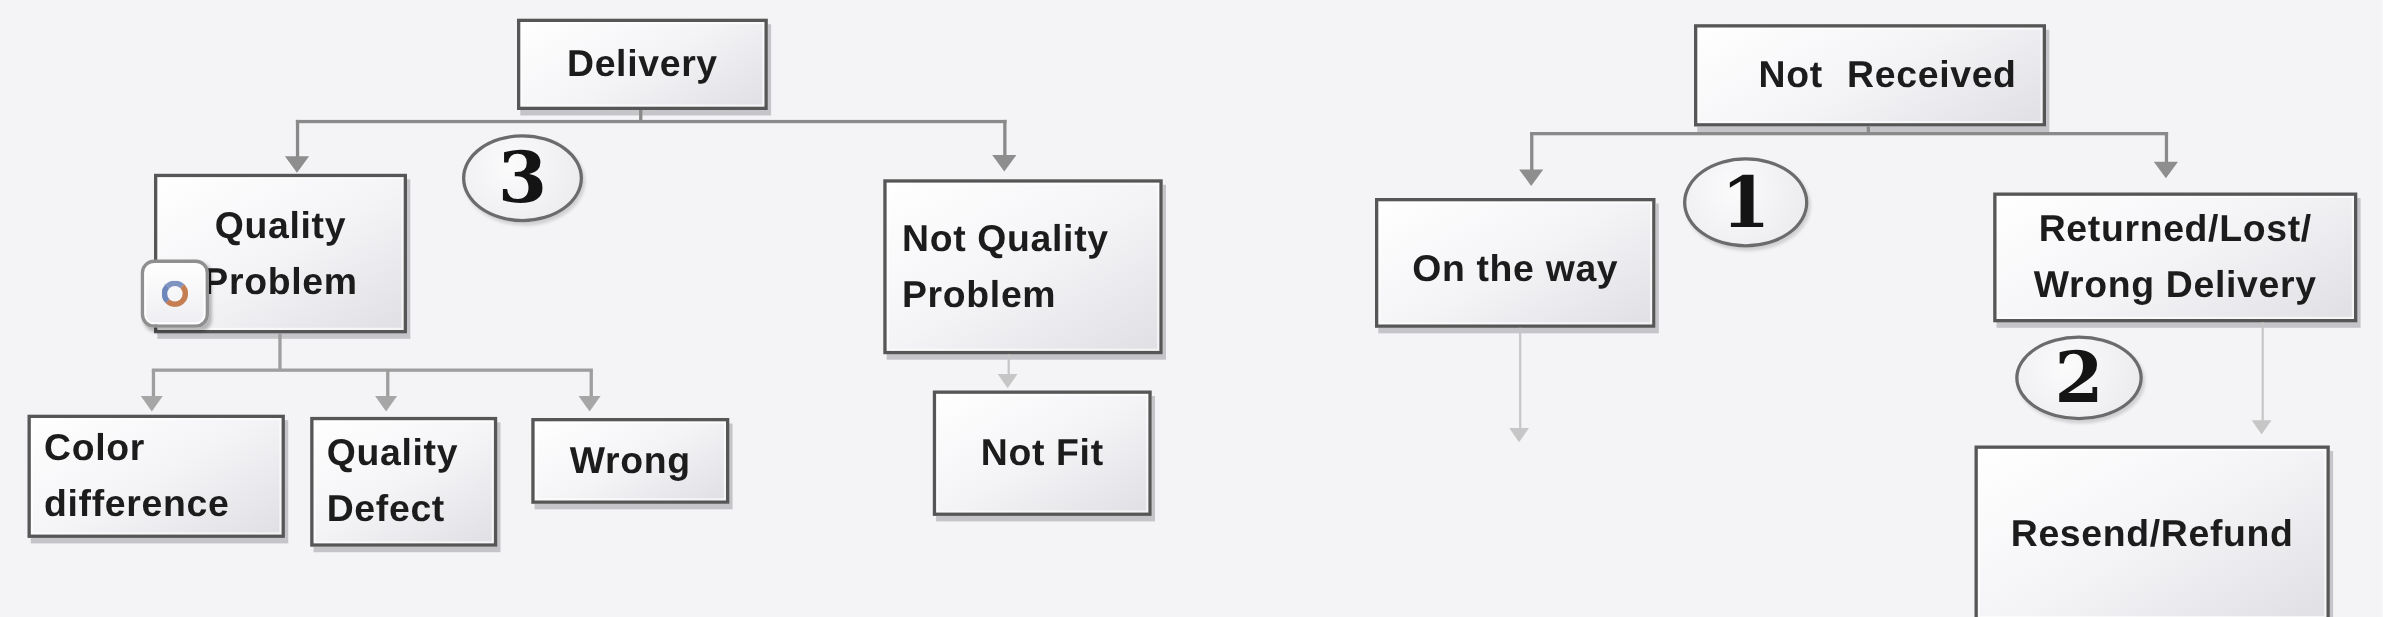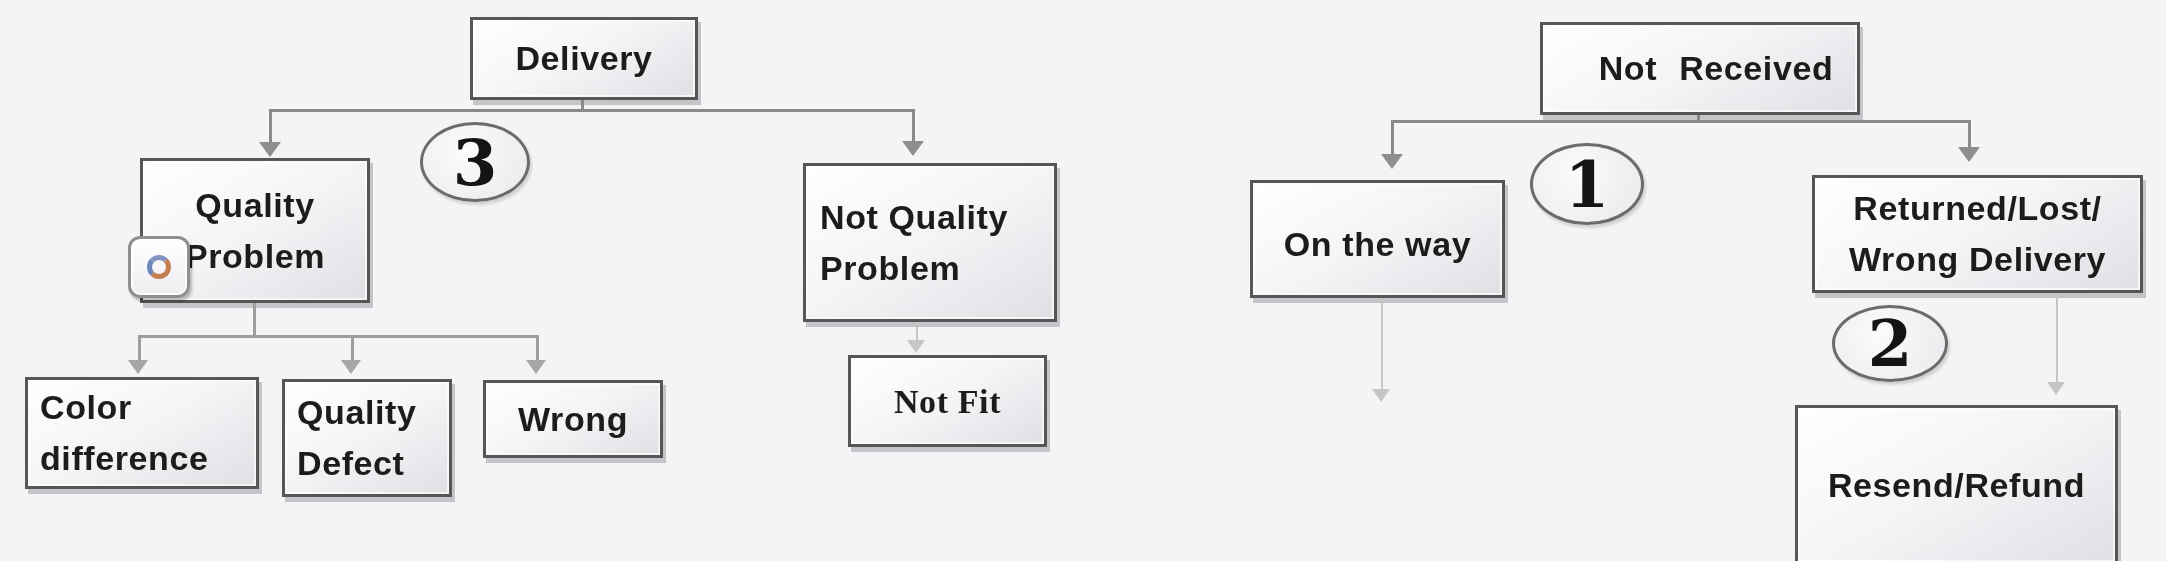--- a/index.html
+++ b/index.html
@@ -96,21 +96,21 @@
 difference</div>
 
   <div class="node align-left" style="left:282px;top:379px;width:170px;height:118px;padding-left:12px;">Quality
 Defect</div>
 
   <div class="node" style="left:483px;top:380px;width:180px;height:78px;">Wrong</div>
 
   <div class="v-line light" style="left:916px;top:322px;height:20px;"></div>
   <div class="ah light-head" style="left:907px;top:340px;"></div>
 
-  <div class="node" style="left:848px;top:355px;width:199px;height:92px;font-family:Liberation Serif, serif;">Not Fit</div>
+  <div class="node" style="left:848px;top:355px;width:199px;height:114px;">Not Fit</div>
 
   <div class="node wordspread" style="left:1540px;top:22px;width:320px;height:93px;padding-left:32px;">Not Received</div>
 
   <div class="v-line" style="left:1697px;top:115px;height:7px;"></div>
   <div class="h-line" style="left:1391px;top:120px;width:580px;"></div>
 
   <div class="v-line" style="left:1391px;top:120px;height:35px;"></div>
   <div class="ah" style="left:1381px;top:154px;"></div>
 
   <div class="v-line" style="left:1968px;top:120px;height:28px;"></div>

